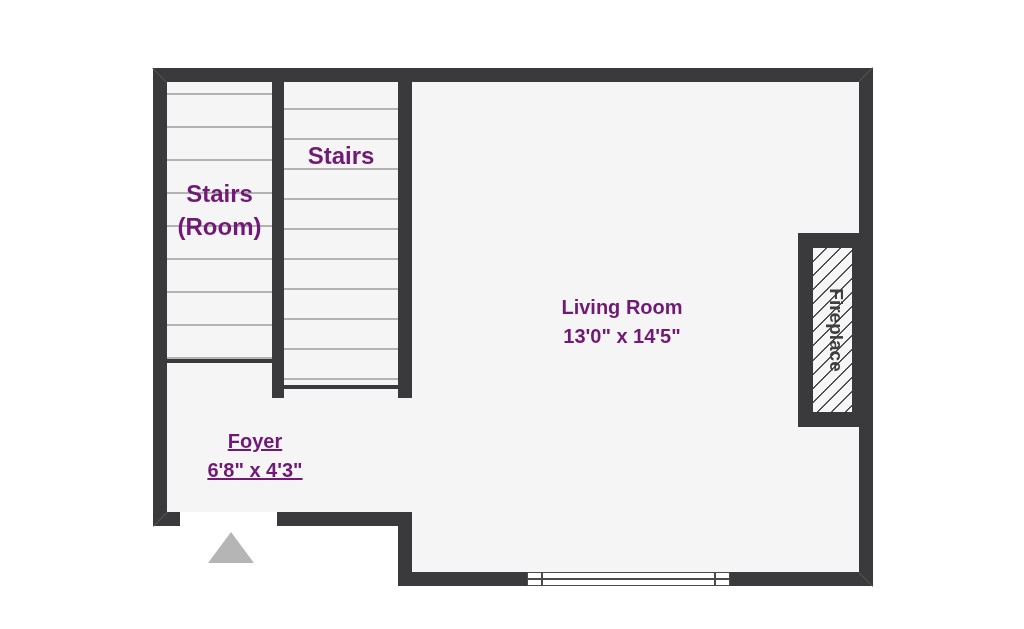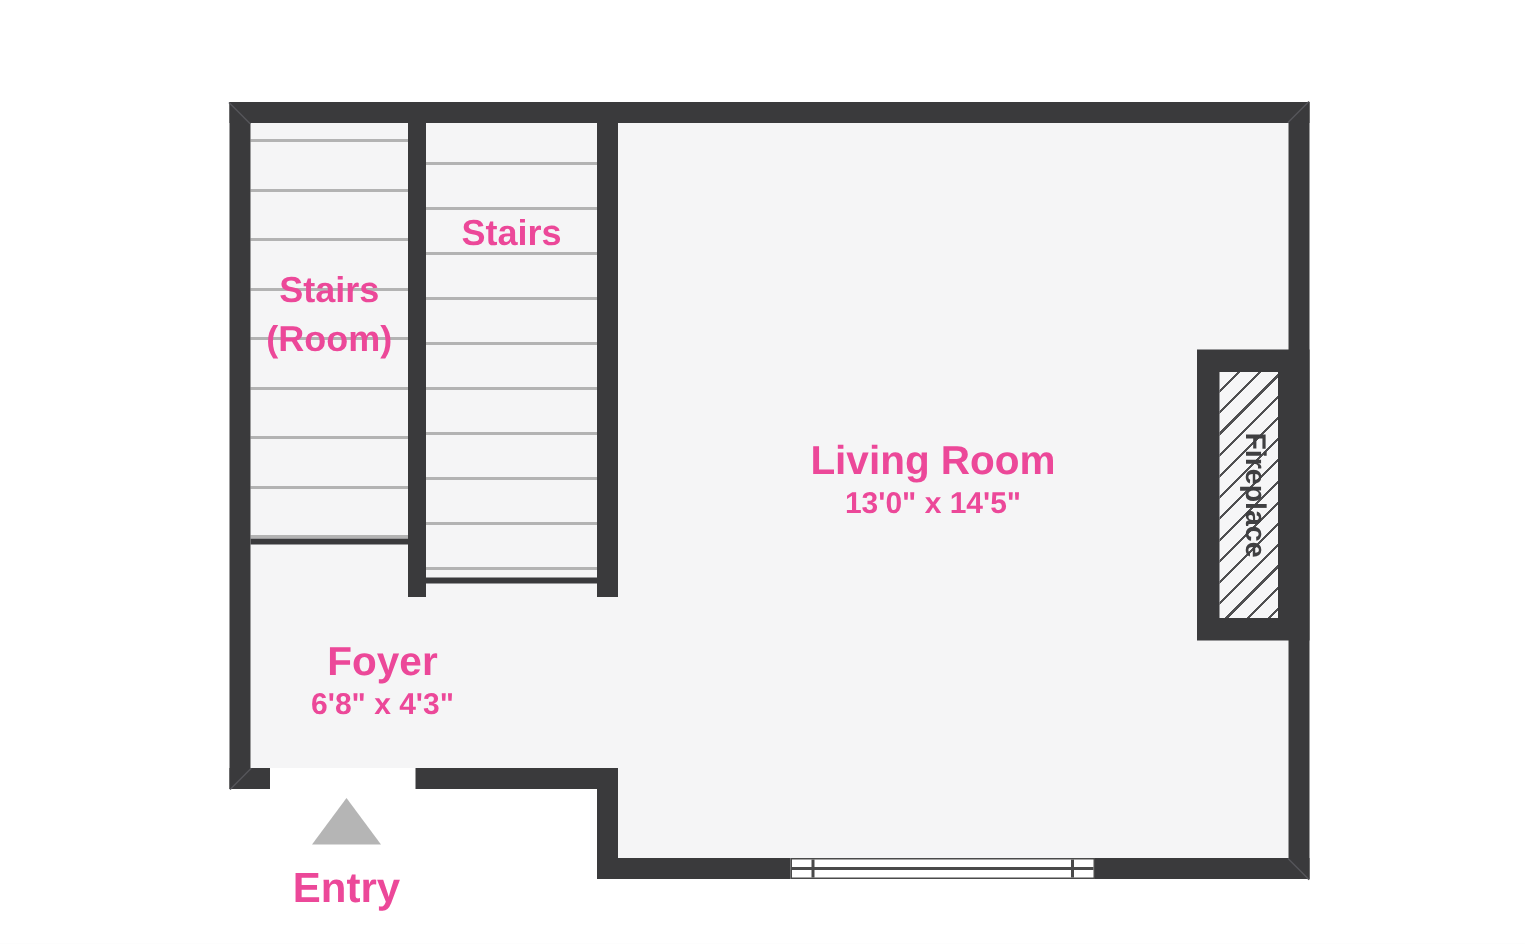--- a/index.html
+++ b/index.html
@@ -39,27 +39,27 @@
   .fireplace-label-box span{transform:rotate(90deg);white-space:nowrap;font-size:19px;font-weight:bold;color:#3f3f41;}
   
   .window{left:527px;top:572px;width:203px;height:14px;background:#ffffff;border:1px solid #4a4a4a;box-sizing:border-box;}
   .window .mid{position:absolute;left:0;right:0;top:5px;height:2px;background:#4a4a4a;}
   .window .mull-l{position:absolute;left:13px;top:0;bottom:0;width:2px;background:#4a4a4a;}
   .window .mull-r{position:absolute;right:13px;top:0;bottom:0;width:2px;background:#4a4a4a;}
   
   .entry-arrow{left:208px;top:532px;width:0;height:0;
     border-left:23px solid transparent;border-right:23px solid transparent;border-bottom:31px solid #b5b5b5;}
   
-  .lbl{color:#ec4899;font-weight:bold;text-align:center;}
+  .lbl{color:#701a75;font-weight:bold;text-align:center;}
   .stairs-down-label{left:160px;top:177px;width:119px;font-size:24px;line-height:33px;}
   .stairs-up-label{left:281px;top:139px;width:120px;font-size:24px;line-height:33px;}
   .living-label{left:402px;top:292px;width:440px;}
-  .room-title{font-size:27px;line-height:30px;}
+  .room-title{font-size:20px;line-height:30px;}
   .room-dims{font-size:20px;line-height:23px;margin-top:3px;}
-  .foyer-label{left:155px;top:426px;width:200px;}
+  .foyer-label{left:155px;top:426px;width:200px;text-decoration:underline;}
   .entry-label{left:161px;top:576px;width:140px;font-size:28px;}
 </style>
 </head>
 <body>
 
 <div class="canvas">
 
   <div class="abs floor"></div>
   <div class="abs outside-patch"></div>
 
@@ -109,15 +109,14 @@
     <div class="room-title">Living Room</div>
     <div class="room-dims">13'0" x 14'5"</div>
   </div>
 
   <div class="abs lbl foyer-label">
     <div class="room-title">Foyer</div>
     <div class="room-dims">6'8" x 4'3"</div>
   </div>
 
   <div class="abs entry-arrow"></div>
-  <div class="abs lbl entry-label">Entry</div>
 
 </div>
 
 </body></html>

